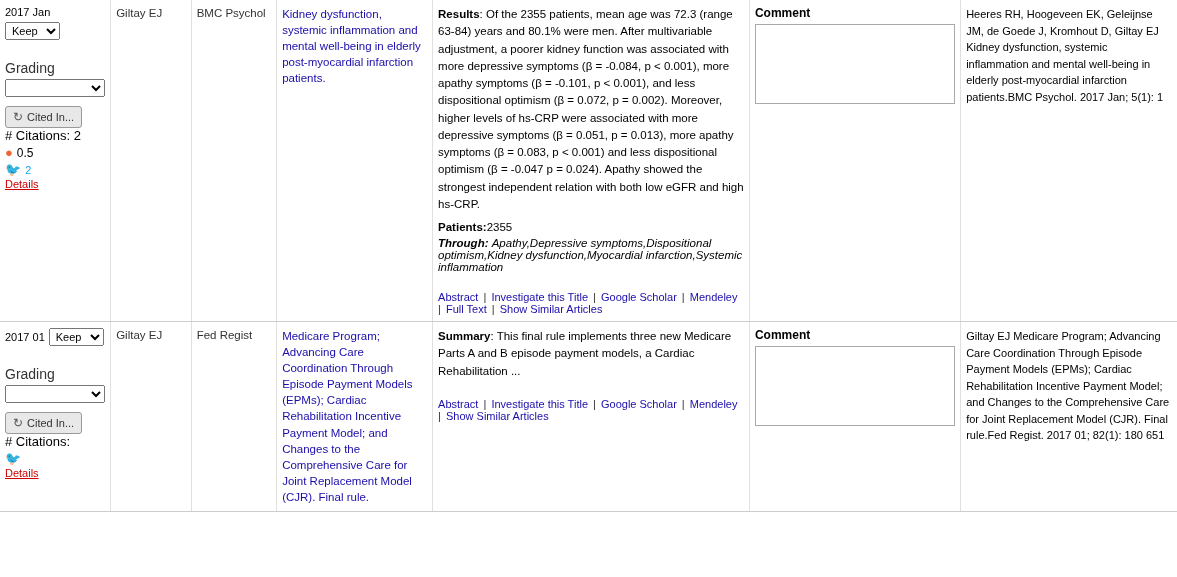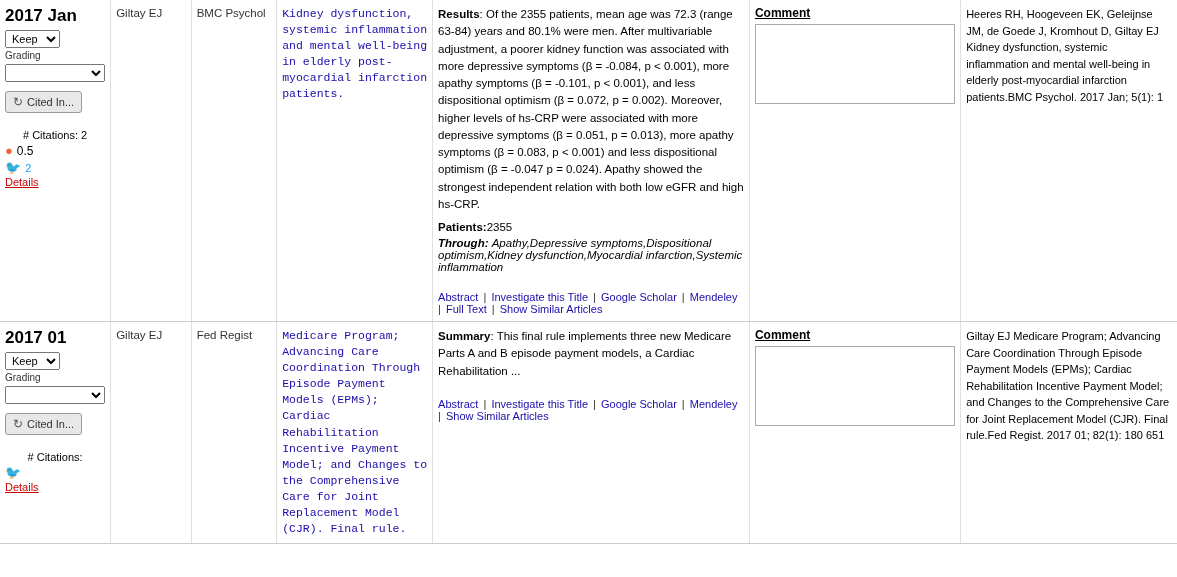--- a/index.html
+++ b/index.html
@@ -22,27 +22,27 @@
       vertical-align: top;
       padding: 6px 5px;
       border-bottom: 1px solid #ccc;
       border-right: 1px solid #e0e0e0;
     }
     td:last-child { border-right: none; }
 
     .col-date { width: 110px; }
     .col-author { width: 80px; }
     .col-journal { width: 85px; border-radius: 14px; }
-    .col-title { width: 155px; font-family: Liberation Mono, monospace; }
+    .col-title { width: 155px; }
     .col-summary { width: 315px; }
     .col-comment { width: 210px; }
     .col-citation { width: 215px; }
 
-    .date-label { font-size: 17px; font-weight: bold; }
-    .grading-label { font-size: 10px; color: #333; margin-top: 2px; margin-bottom: 3px; }
+    .date-label { font-size: 11px; font-weight: normal; }
+    .grading-label { font-size: 14px; color: #333; margin-top: 20px; margin-bottom: 3px; }
 
     select {
       font-size: 11px;
       width: 100%;
       padding: 1px 2px;
     }
 
     .cited-btn {
       display: inline-flex;
       align-items: center;
@@ -54,21 +54,21 @@
       font-size: 11px;
       cursor: pointer;
       margin-top: 5px;
       color: #333;
     }
     .cited-btn .refresh-icon {
       color: #555;
       font-size: 12px;
     }
 
-    .citations-count { font-size: 11px; margin-top: 16px; text-align: center; }
+    .citations-count { font-size: 13px; margin-top: 0; }
     .score-row { display: flex; align-items: center; gap: 4px; margin-top: 2px; }
     .circle-icon { color: #e63; font-size: 13px; }
     .twitter-icon { color: #1da1f2; font-size: 13px; }
     .twitter-link { color: #1da1f2; text-decoration: none; font-size: 11px; }
     .details-link { color: #c00; font-size: 11px; text-decoration: underline; cursor: pointer; }
 
     .title-text {
       color: #1a0dab;
       font-size: 11.5px;
       line-height: 1.4;
@@ -76,21 +76,21 @@
 
     .summary-text { font-size: 11.5px; line-height: 1.5; }
     .summary-bold { font-weight: bold; }
     .summary-italic { font-style: italic; }
 
     .link-row { margin-top: 18px; font-size: 11px; }
     .link-row a { color: #1a0dab; text-decoration: none; }
     .link-sep { color: #333; margin: 0 2px; }
     .link-show { color: #c00; text-decoration: none; font-size: 11px; }
 
-    .comment-label { font-size: 12px; font-weight: bold; margin-bottom: 4px; text-decoration: underline; }
+    .comment-label { font-size: 12px; font-weight: bold; margin-bottom: 4px; }
     textarea {
       width: 100%;
       height: 80px;
       border: 1px solid #aaa;
       resize: none;
       font-size: 11px;
       padding: 3px;
     }
 
     .citation-text { font-size: 11px; line-height: 1.5; color: #000; }

